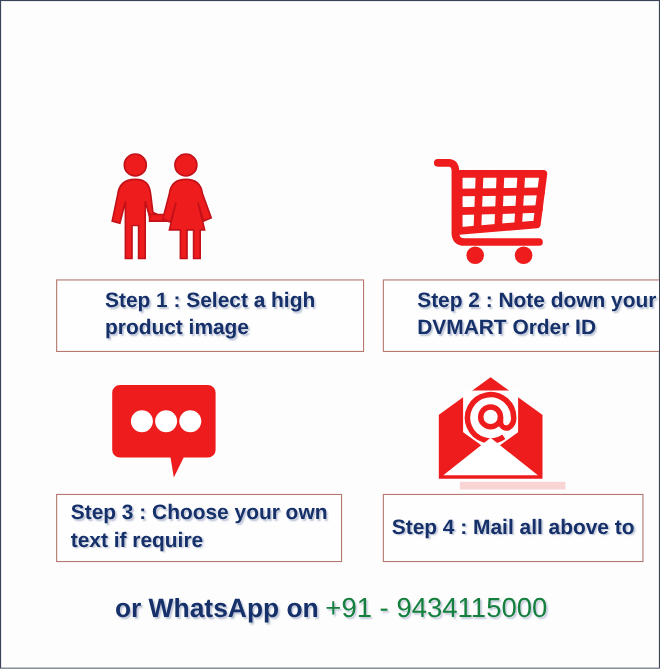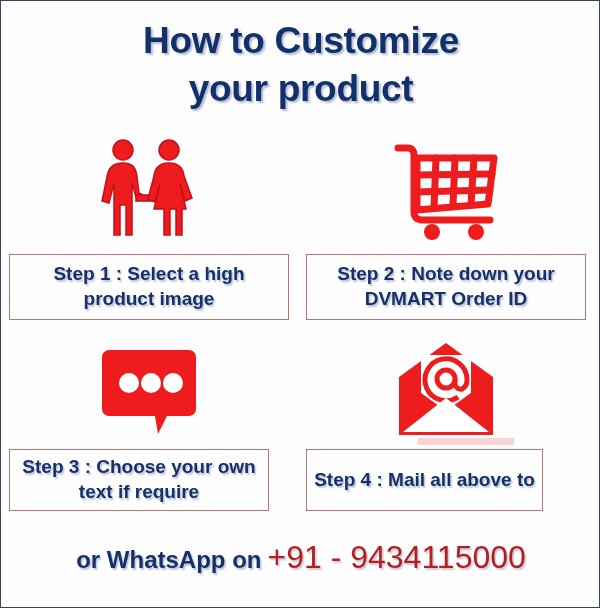--- a/index.html
+++ b/index.html
@@ -53,21 +53,21 @@
 
   
   .step-box {
     position: absolute;
     box-sizing: border-box;
     border: 1.5px solid #b5776e;
     background: #fefefe;
     display: flex;
     align-items: center;
     justify-content: center;
-    text-align: center;
+    margin-left: 42px;
   }
   .box-1 { left: 8px;   top: 253px; width: 280px; height: 66px; }
   .box-2 { left: 305px; top: 253px; width: 280px; height: 66px; }
   .box-3 { left: 8px;   top: 448px; width: 260px; height: 62px; }
   .box-4 { left: 305px; top: 448px; width: 237px; height: 62px; }
 
   .step-text {
     font-size: 19px;
     font-weight: bold;
     color: #16306a;
@@ -85,23 +85,23 @@
     text-align: center;
     white-space: nowrap;
   }
   .footer-label {
     font-size: 24px;
     font-weight: bold;
     color: #16306a;
     text-shadow: 1.5px 1.5px 1.5px rgba(125,140,175,0.50);
   }
   .footer-number {
-    font-size: 32px;
+    font-size: 25px;
     font-weight: normal;
-    color: #b91c1c;
+    color: #15803d;
     margin-left: 6px;
     text-shadow: 1.5px 1.5px 1.5px rgba(125,140,175,0.45);
   }
 
   
   .artifact {
     position: absolute;
     left: 417px;
     top: 437px;
     width: 96px;
@@ -109,24 +109,20 @@
     background: rgba(238,120,120,0.30);
   }
 
   svg { display: block; }
 </style>
 </head>
 <body>
 
 <div class="poster">
 
-  <div class="title-block">
-    <div class="title-line">How to Customize</div>
-    <div class="title-line">your product</div>
-  </div>
 
   <div class="icon-cell icon-r1l">
     <svg width="104" height="100" viewBox="0 0 104 100" aria-hidden="true">
       <g fill="#ee1c1c" stroke="#c21118" stroke-width="1.5">
 
         <circle cx="26" cy="11" r="10"></circle>
         <path d="M26 24 C16 24 11 29 10 38 L5 62 L12 64 L17 44 L17 96 L23 96 L23 66 L29 66 L29 96 L35 96 L35 44 L39 58 L46 56 L42 54 L40 38 C39 29 36 24 26 24 Z"></path>
 
         <path d="M39 56 L57 56 L57 62 L39 62 Z"></path>
 

